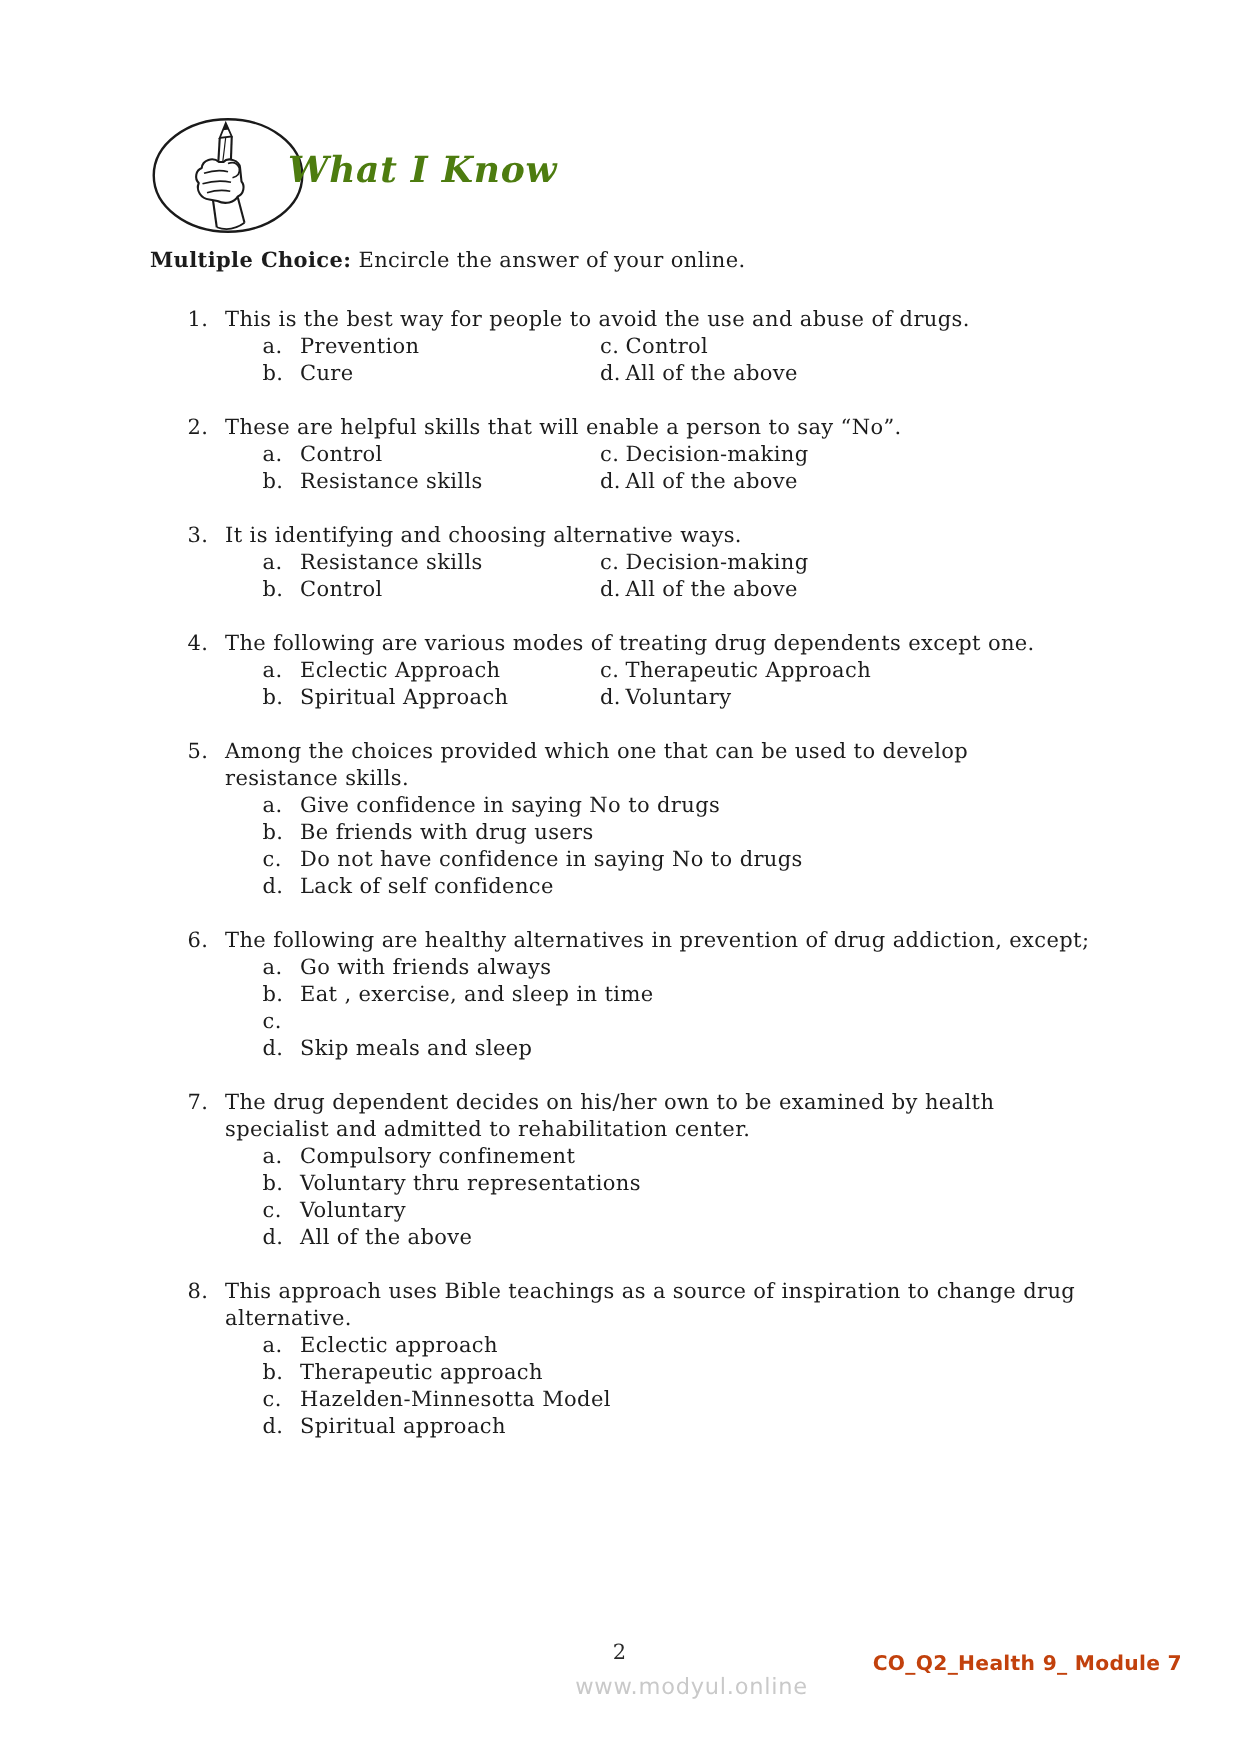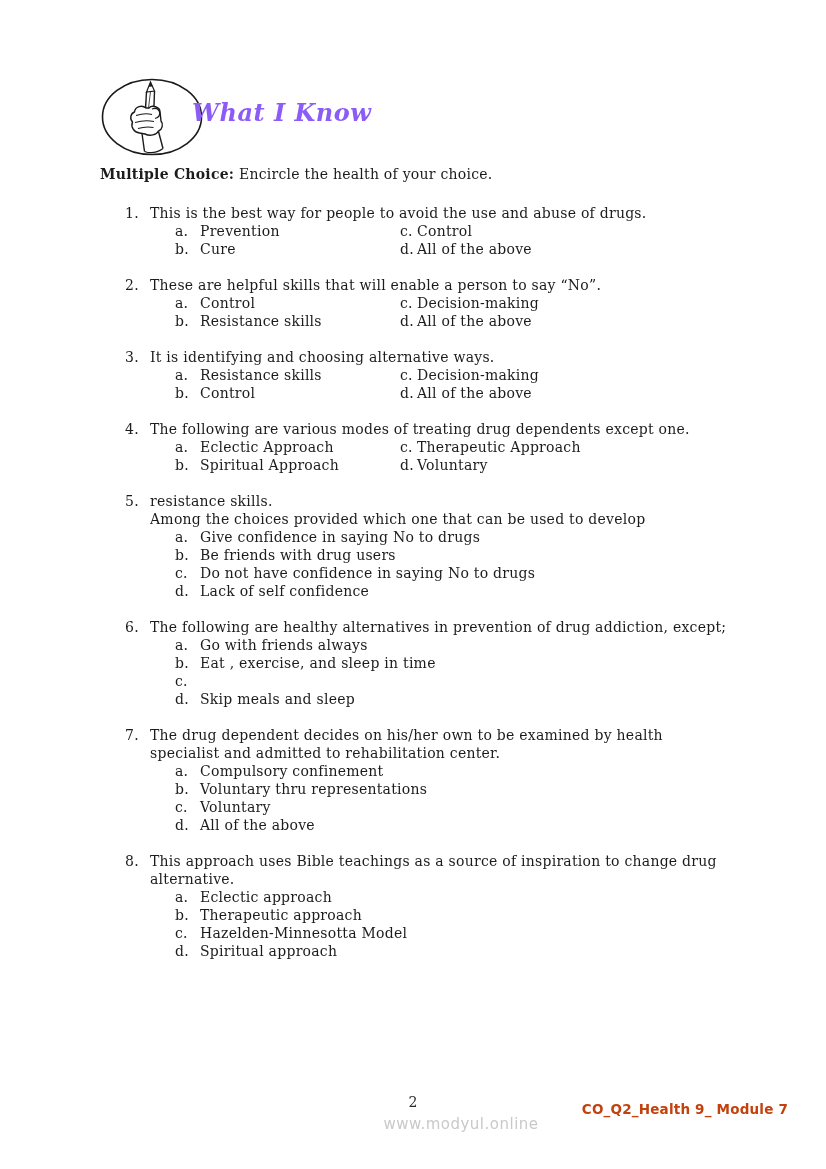--- a/index.html
+++ b/index.html
@@ -23,21 +23,21 @@
     height: 78px;
   }
   .page-title {
     position: absolute;
     left: 192px;
     top: 98px;
     font-size: 24px;
     font-weight: bold;
     font-style: italic;
     letter-spacing: 0.5px;
-    color: #8b5cf6;
+    color: #4d7c0f;
   }
 
   
   .instruction {
     position: absolute;
     left: 100px;
     top: 166px;
     font-size: 14px;
     letter-spacing: 0.25px;
   }
@@ -131,21 +131,21 @@
       <path d="M38,50.5 Q46,48 53.5,49.5" stroke="#1a1a1a" stroke-width="1.1" fill="none"></path>
       <path d="M52,31 Q57.5,29 59.5,34 Q60.5,39 55,40.5" stroke="#1a1a1a" stroke-width="1.1" fill="none"></path>
 
       <path d="M42,55.5 L44.5,73.5" stroke="#1a1a1a" stroke-width="1.4"></path>
       <path d="M58.5,53.5 L63,70.5" stroke="#1a1a1a" stroke-width="1.4"></path>
       <path d="M44.5,73.5 Q54,77 63,70.5" stroke="#1a1a1a" stroke-width="1.2" fill="none"></path>
     </svg>
   </div>
   <div class="page-title">What I Know</div>
 
-  <div class="instruction"><span class="bold">Multiple Choice:</span><span> Encircle the health of your choice.</span></div>
+  <div class="instruction"><span class="bold">Multiple Choice:</span><span> Encircle the answer of your online.</span></div>
 
   <div class="questions">
 
     <div class="question">
       <div class="qrow">
         <span class="qnum">1.</span>
         <div class="qtext">
           <div>This is the best way for people to avoid the use and abuse of drugs.</div>
         </div>
       </div>
@@ -247,22 +247,22 @@
             <span class="letter">d.</span>
             <span>Voluntary</span>
           </div>
       </div>
     </div>
 
     <div class="question">
       <div class="qrow">
         <span class="qnum">5.</span>
         <div class="qtext">
+          <div>Among the choices provided which one that can be used to develop</div>
           <div>resistance skills.</div>
-          <div>Among the choices provided which one that can be used to develop</div>
         </div>
       </div>
       <div class="opts">
         <div class="opt">
             <span class="letter">a.</span>
             <span>Give confidence in saying No to drugs</span>
           </div>
         <div class="opt">
             <span class="letter">b.</span>
             <span>Be friends with drug users</span>

